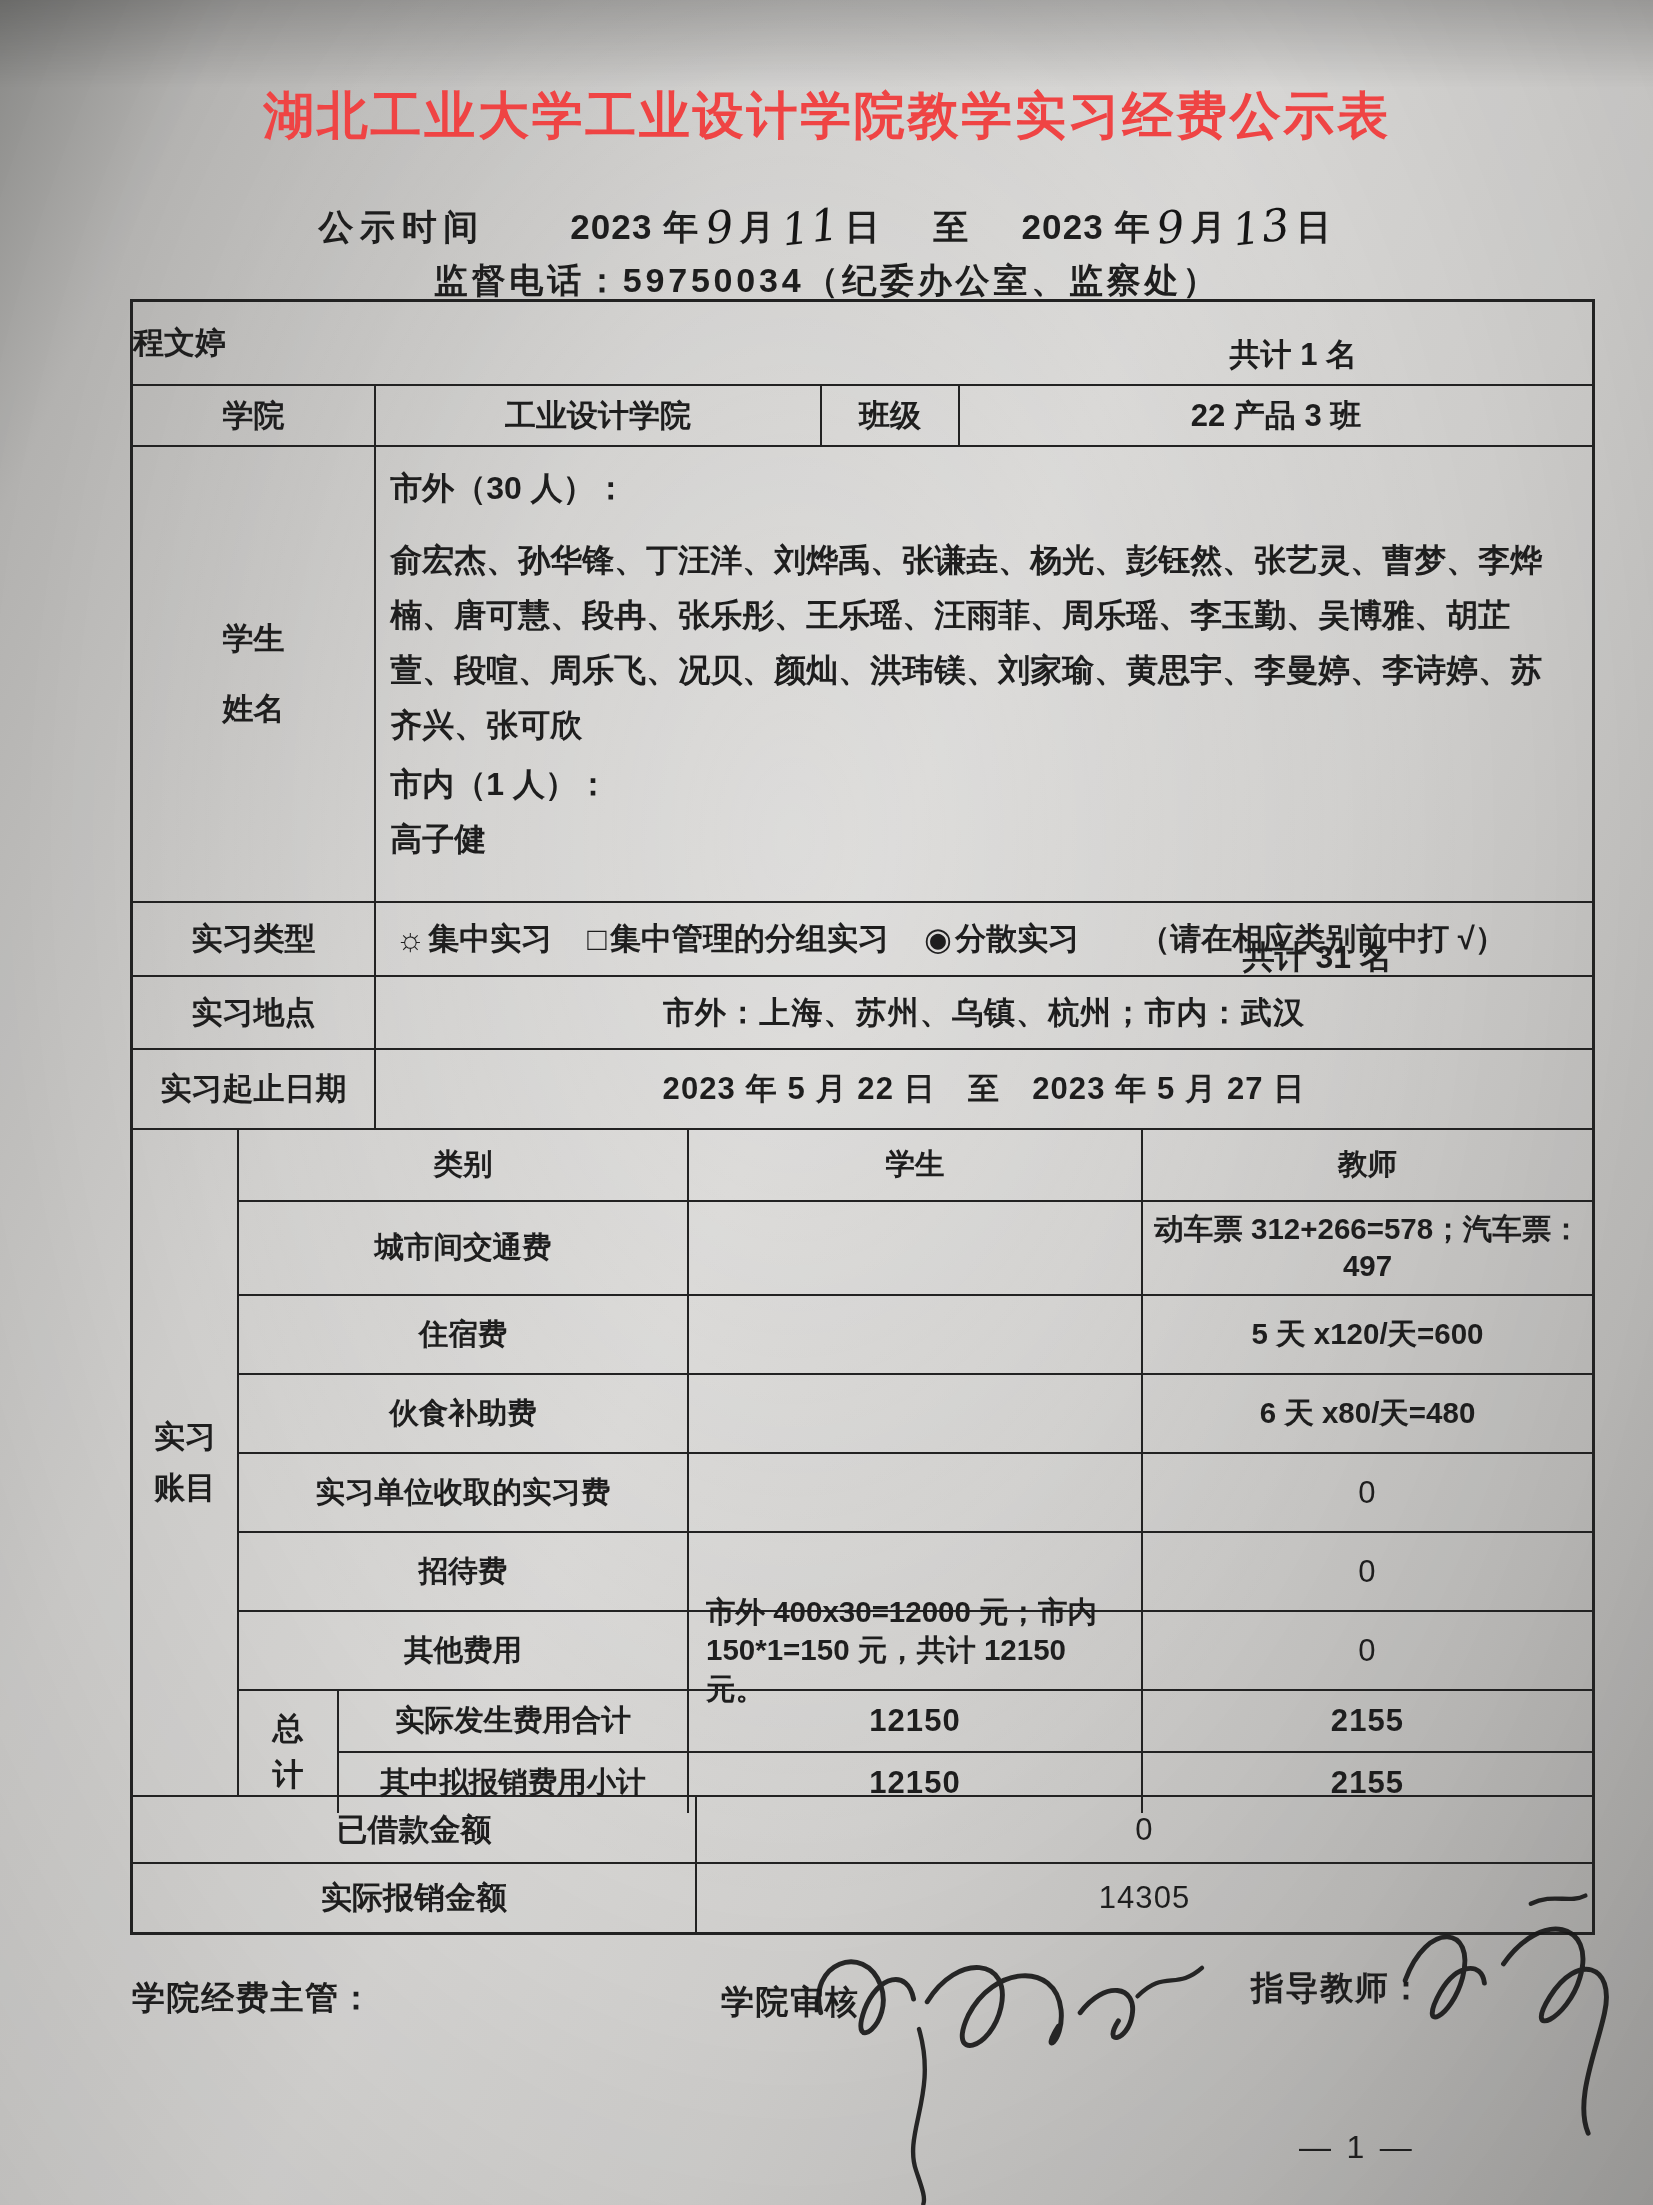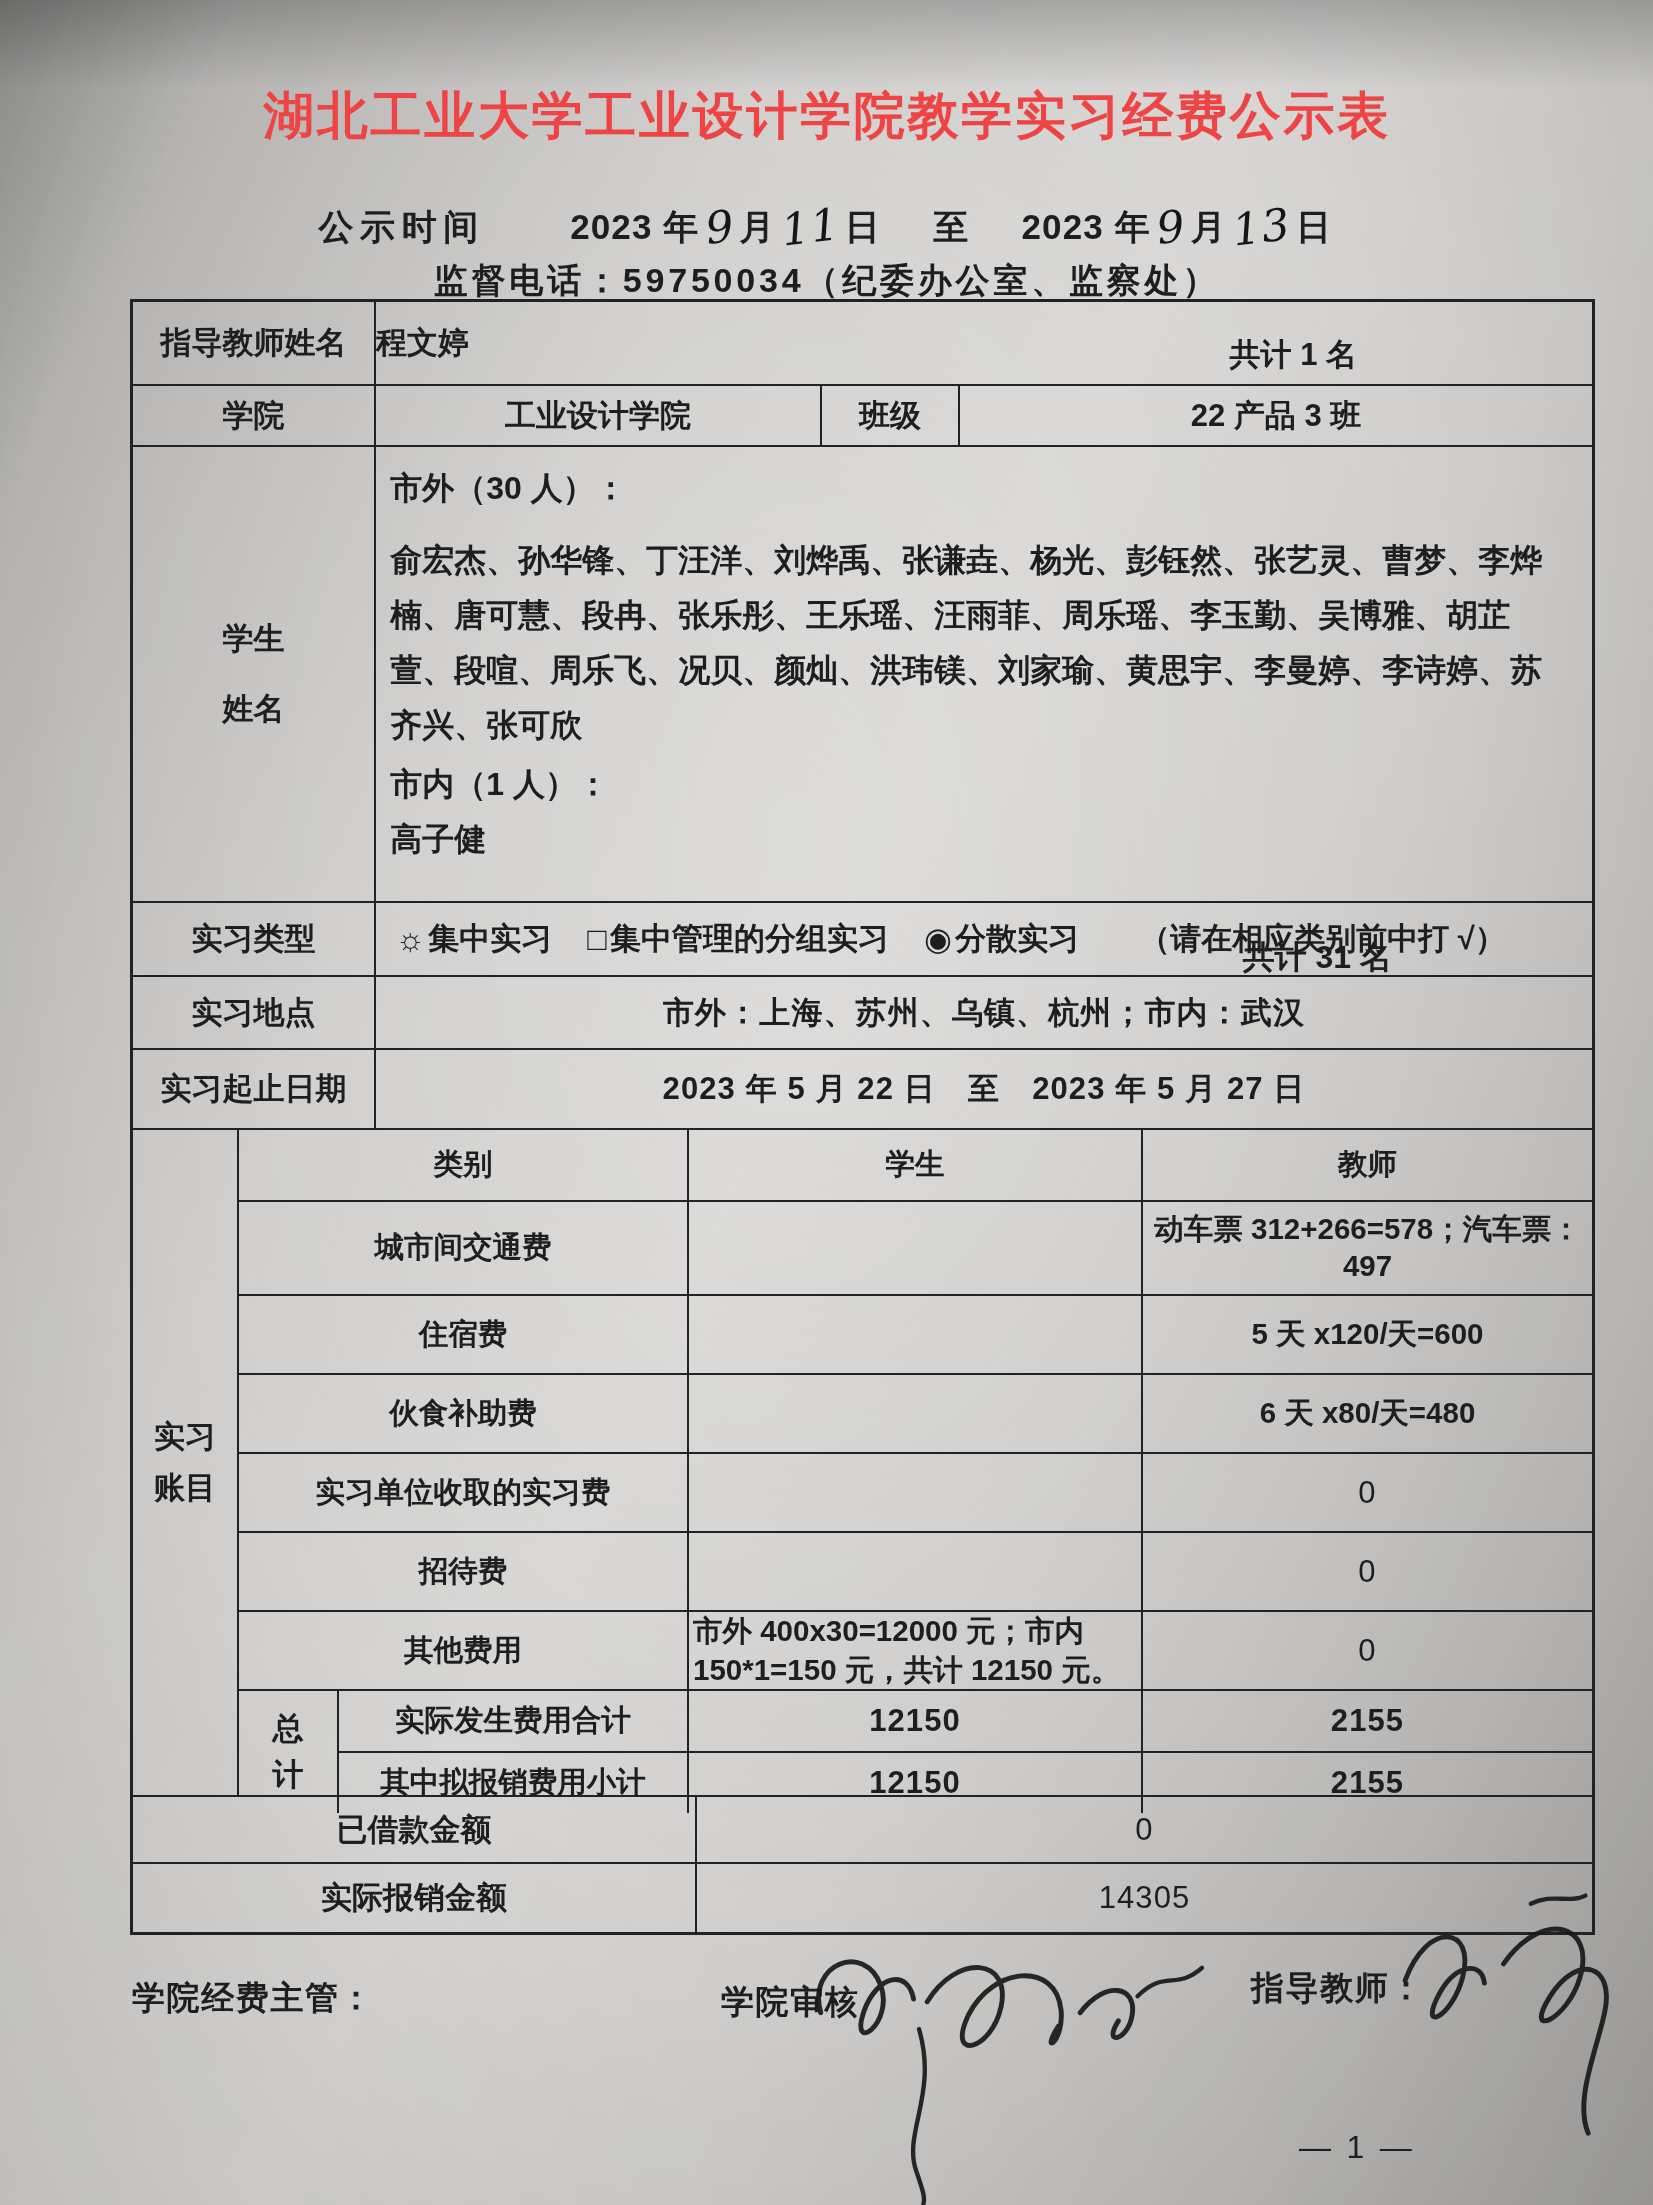--- a/index.html
+++ b/index.html
@@ -79,21 +79,21 @@
   .acell{
     box-sizing:border-box;display:flex;align-items:center;justify-content:center;
     text-align:center;font-size:29.5px;font-weight:700;
   }
   .a-cat{width:448px;flex:0 0 auto;}
   .a-stu{width:454px;flex:0 0 auto;border-left:2.7px solid #222;}
   .a-tea{flex:1;border-left:2.7px solid #222;padding:0 7.7px;}
   .ah{height:70px}.af1{height:92px}.af{height:77px}
   .num{font-weight:400;font-size:31px;letter-spacing:1.1px;}
   .formula{font-weight:600;line-height:1.25;}
-  .other-stu{font-weight:600;line-height:1.3;padding:0 4px;text-align:left;}
+  .other-stu{font-weight:600;line-height:1.3;padding:0 17px;text-align:left;}
   .totals{display:flex;border-top:2.7px solid #222;align-items:stretch;}
   .t-col{
     width:98px;flex:0 0 auto;display:flex;flex-direction:column;
     align-items:center;justify-content:center;gap:4.4px;font-size:31px;font-weight:700;
   }
   .t-main{flex:1;display:flex;flex-direction:column;text-align:right;}
   .t-row{display:flex;height:60px;align-items:stretch;}
   .t-row + .t-row{border-top:2.7px solid #222;}
   .t-cat{width:350px;flex:0 0 auto;border-left:2.7px solid #222;font-size:29.5px;}
   .t-stu{width:454px;flex:0 0 auto;border-left:2.7px solid #222;}
@@ -130,21 +130,20 @@
     <span class="seg">月</span>
     <span class="hw">13</span>
     <span class="seg">日</span>
   </div>
 
   <div class="phoneline">监督电话：59750034（纪委办公室、监察处）</div>
 
   <div class="doc-table">
 
     <div class="tr r1">
-      <div class="td w-label">指导教师姓名</div>
       <div class="td teacher-cell">
         <span>程文婷</span>
         <span class="tcount">共计 1 名</span>
       </div>
     </div>
 
     <div class="tr r2">
       <div class="td w-label">学院</div>
       <div class="td w-college">工业设计学院</div>
       <div class="td w-classlbl">班级</div>

